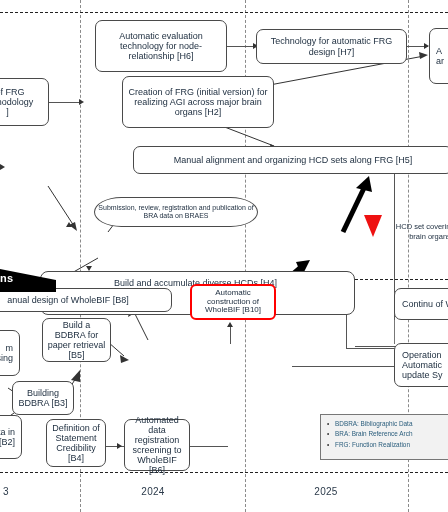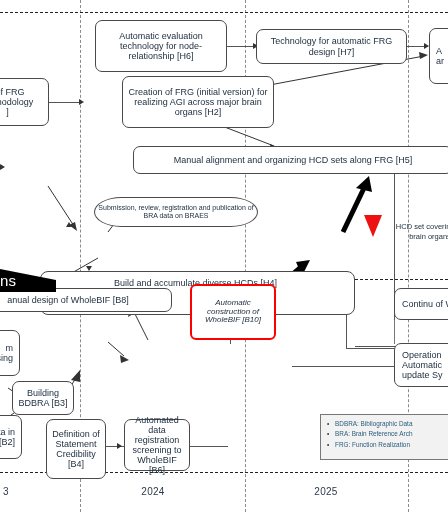--- a/index.html
+++ b/index.html
@@ -53,21 +53,21 @@
           border-left:3.4px solid transparent;border-right:3.4px solid transparent;}
   .diag{position:absolute;z-index:3;overflow:visible;}
 
   
   .redtri{position:absolute;width:0;height:0;z-index:8;
           border-top:22px solid #ee1111;
           border-left:9px solid transparent;border-right:9px solid transparent;}
 
   
   .banner{position:absolute;z-index:7;}
-  .bannertxt{position:absolute;color:#fff;font-size:15px;font-weight:normal;
+  .bannertxt{position:absolute;color:#fff;font-size:11px;font-weight:bold;
              z-index:8;letter-spacing:.2px;}
 
   
   .legend{position:absolute;box-sizing:border-box;background:#f2f2f2;
           border:1px solid #777;z-index:9;padding:4px 4px 4px 5px;}
   .legend li{font-size:6.4px;color:#2a5d7c;list-style:none;
              line-height:1.62;white-space:nowrap;position:relative;
              padding-left:9px;}
   .legend li:before{content:"•";position:absolute;left:1px;color:#333;}
   .legend ul{margin:0;padding:0;}
@@ -238,41 +238,44 @@
 
   <svg class="banner" style="left:-36px;top:262px;width:130px;height:34px;">
     <polygon points="0,0 92,18 92,30 0,30" fill="#000"></polygon>
   </svg>
   <div class="bannertxt" style="left:0px;top:272px;">ns</div>
 
   <div class="node n9" style="left:-36px;top:288px;width:208px;height:24px;">
     <span>anual design of WholeBIF [B8]</span>
   </div>
 
-  <div class="node n8 redbox" style="left:190px;top:284px;width:86px;height:56px;font-style:italic;">
+  <div class="node n8 redbox" style="left:190px;top:284px;width:86px;height:36px;">
     <span>Automatic construction of WholeBIF [B10]</span>
   </div>
 
+  <div class="node n9" style="left:42px;top:318px;width:69px;height:44px;">
+    <span>Build a BDBRA for paper retrieval [B5]</span>
+  </div>
 
 
 
   <div class="node n9" style="left:-40px;top:330px;width:60px;height:46px;">
     <span style="white-space:pre-line;text-align:right;padding-right:3px;">m
 sing</span>
   </div>
 
   <div class="node n9" style="left:12px;top:381px;width:62px;height:34px;">
     <span>Building BDBRA [B3]</span>
   </div>
 
   <div class="node n9" style="left:-40px;top:415px;width:62px;height:44px;">
     <span style="text-align:right;padding-right:3px;">ction ata in [B2]</span>
   </div>
 
-  <div class="node n9" style="left:46px;top:419px;width:60px;height:60px;">
+  <div class="node n9" style="left:46px;top:419px;width:60px;height:48px;">
     <span>Definition of Statement Credibility [B4]</span>
   </div>
 
   <div class="node n9" style="left:124px;top:419px;width:66px;height:52px;">
     <span>Automated data registration screening to WholeBIF [B6]</span>
   </div>
 
   <div class="node n9" style="left:394px;top:288px;width:82px;height:32px;">
     <span style="text-align:left;padding-left:4px;">Continu of Who</span>
   </div>

